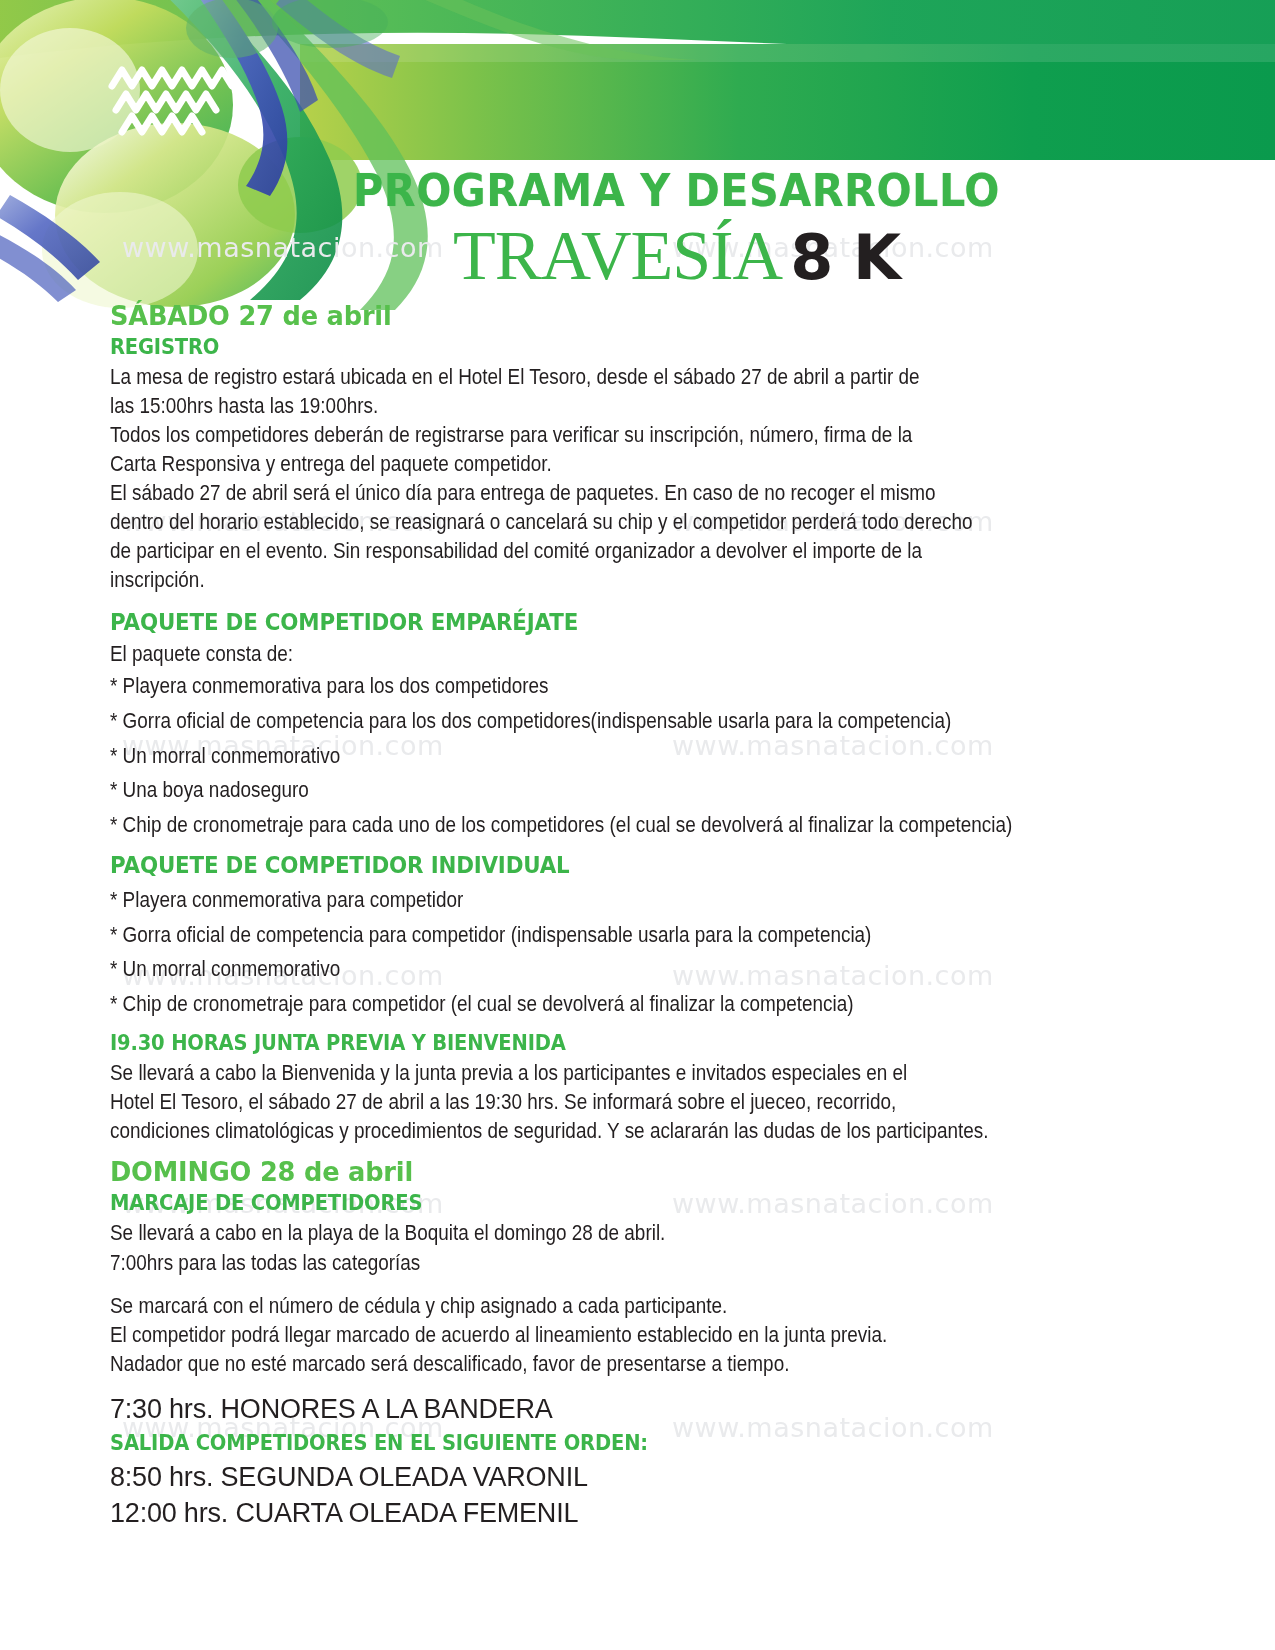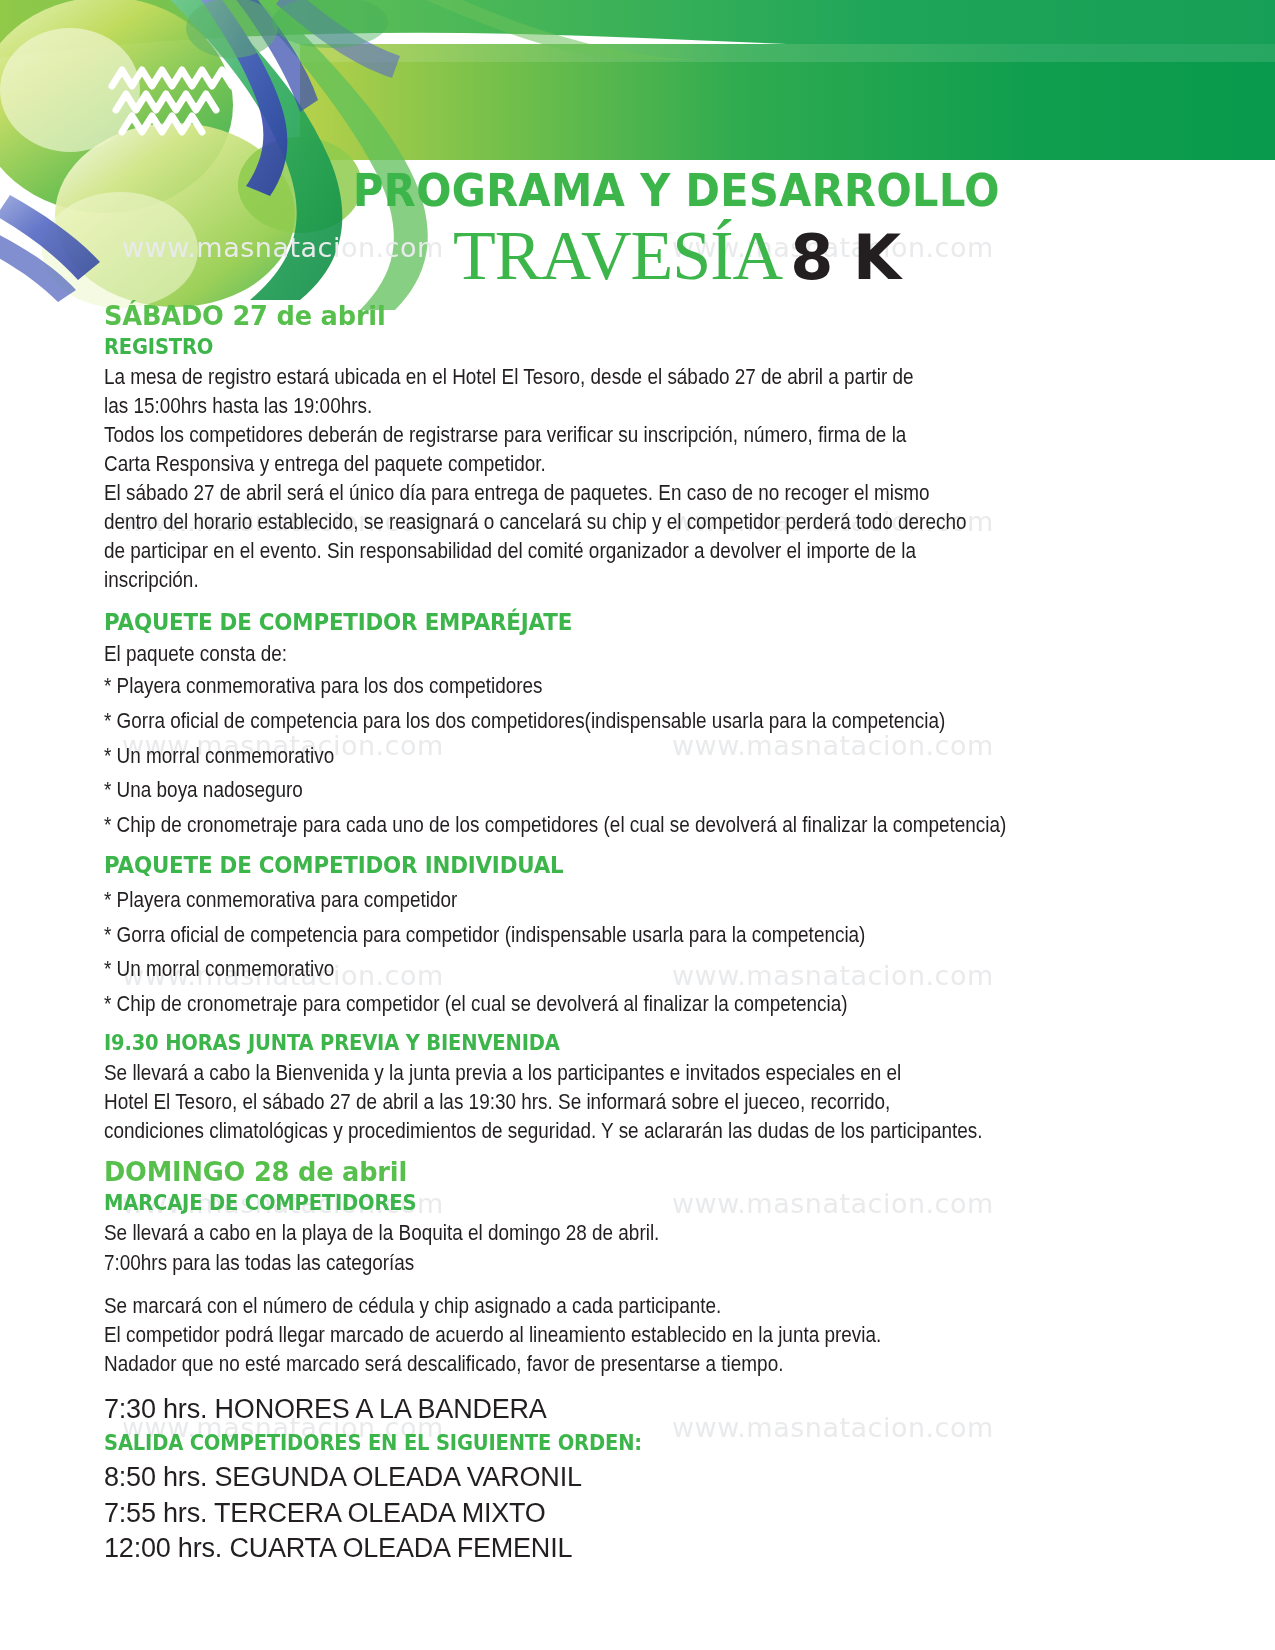--- a/index.html
+++ b/index.html
@@ -82,21 +82,21 @@
     white-space: nowrap;
     z-index: 1;
     pointer-events: none;
     user-select: none;
   }
 
   
   .content {
     position: absolute;
     top: 300px;
-    left: 104px;
+    left: 110px;
     width: 1085px;
     z-index: 3;
   }
 
   .day-heading {
     font-family: "DejaVu Sans", sans-serif;
     font-weight: bold;
     font-size: 27px;
     color: #57c04c;
     letter-spacing: -0.2px;
@@ -318,17 +318,16 @@
     <p class="para gap">Se marcará con el número de cédula y chip asignado a cada participante.</p>
     <p class="para">El competidor podrá llegar marcado de acuerdo al lineamiento establecido en la junta previa.</p>
     <p class="para">Nadador que no esté marcado será descalificado, favor de presentarse a tiempo.</p>
   </div>
 
   <p class="sched spaced">7:30 hrs. HONORES A LA BANDERA</p>
 
   <div class="sec-heading">SALIDA COMPETIDORES EN EL SIGUIENTE ORDEN:</div>
   <div>
     <p class="sched">8:50 hrs. SEGUNDA OLEADA VARONIL</p>
-    <p class="sched">7:55 hrs. TERCERA OLEADA MIXTO</p>
     <p class="sched">12:00 hrs. CUARTA OLEADA FEMENIL</p>
   </div>
 
 </div>
 
 </body></html>

